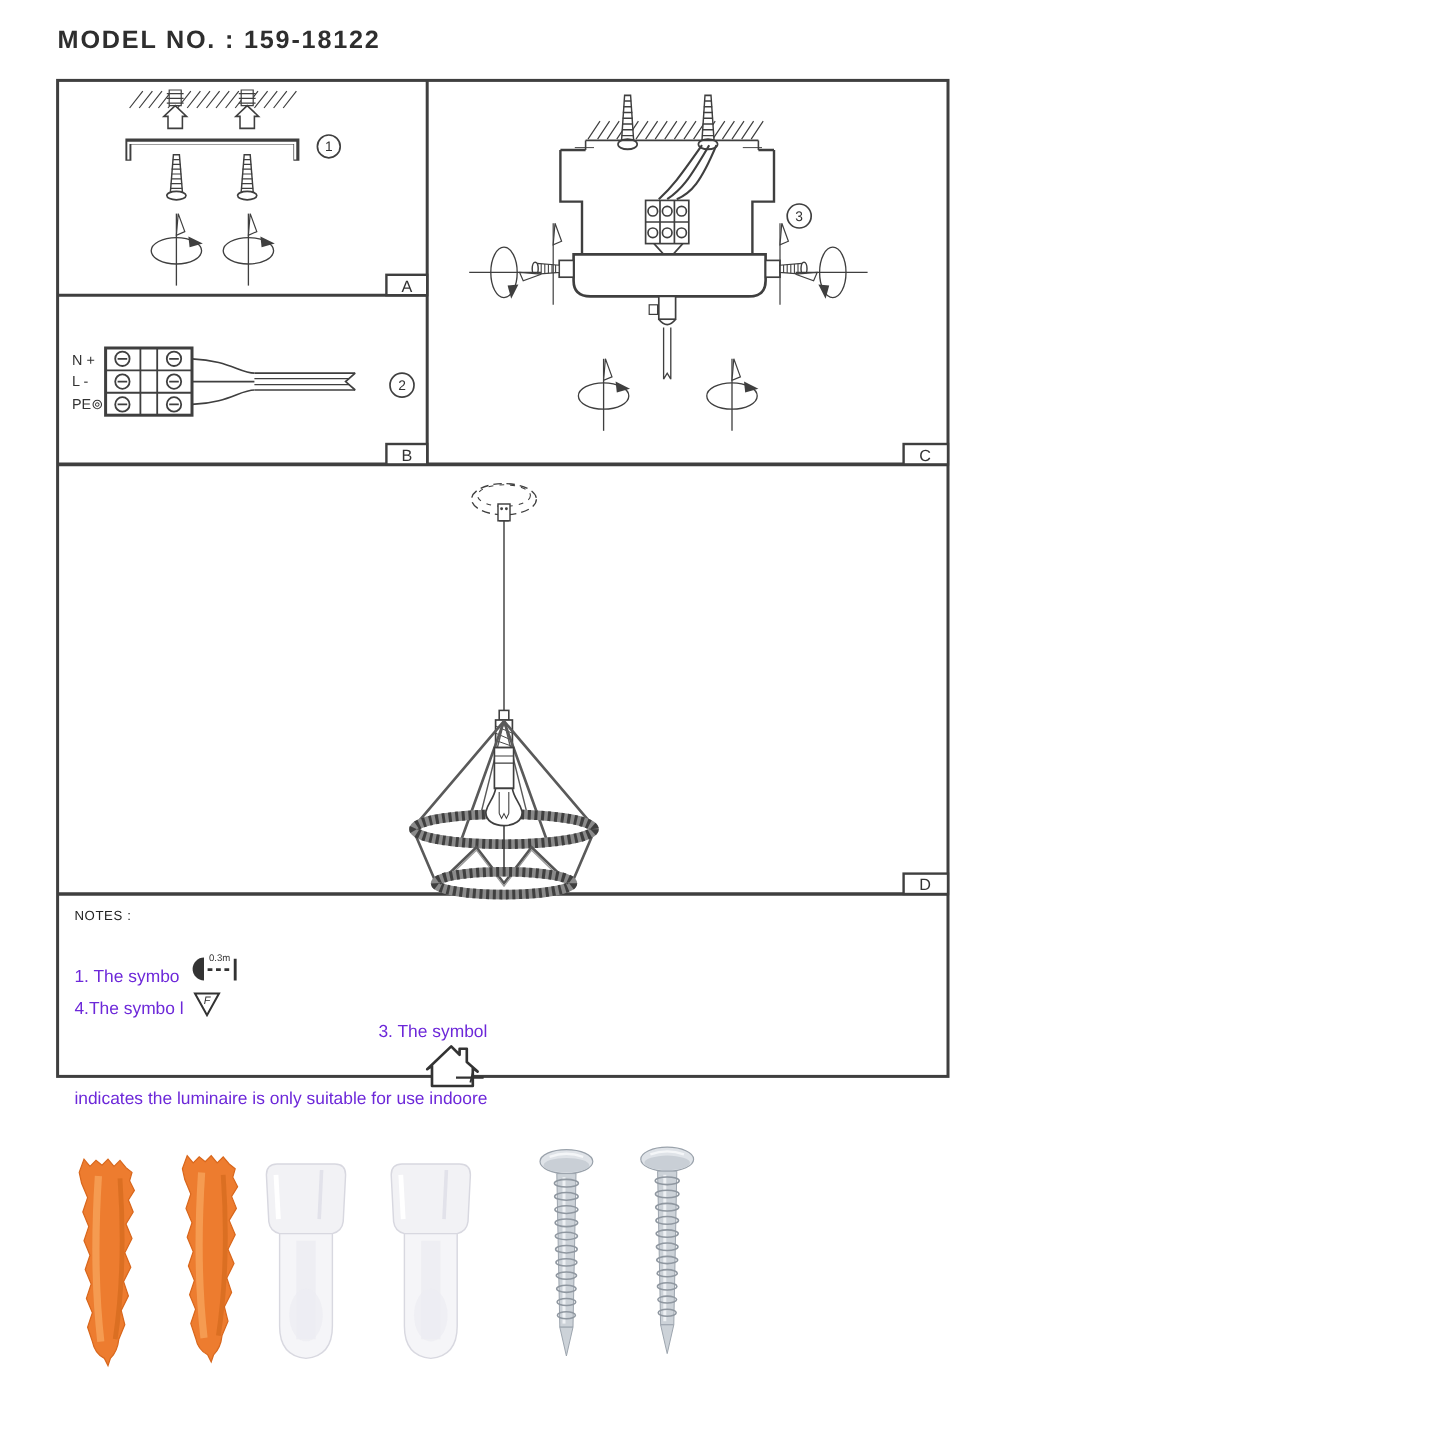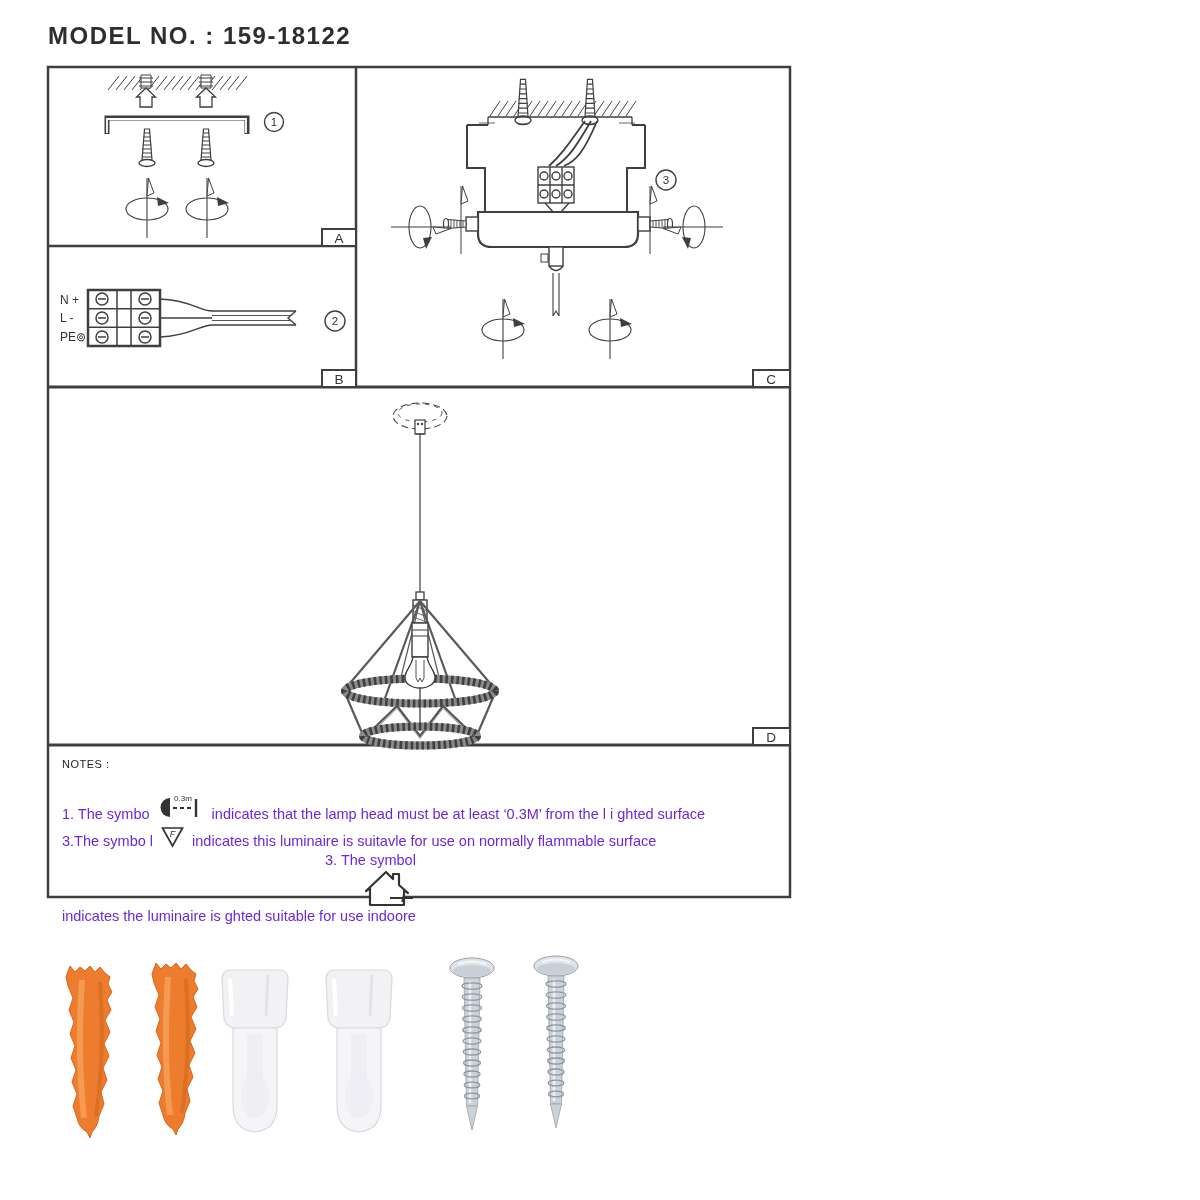--- a/index.html
+++ b/index.html
@@ -1,18 +1,18 @@
 <!DOCTYPE html>
 <html><head>
 <meta charset="utf-8">
 <style>
   html,body{margin:0;padding:0;background:#fff;}
   .sheet{position:relative;width:1200px;height:1200px;background:#fff;
          font-family:"Liberation Sans",sans-serif;overflow:hidden;}
-  .title{position:absolute;left:48px;top:22px;font-size:24px;font-weight:700;
+  .title{position:absolute;left:48px;top:22px;font-size:21px;font-weight:700;
          letter-spacing:1.5px;color:#2e2e2e;white-space:nowrap;}
   svg.art{position:absolute;left:0;top:0;}
   .ln{stroke:#3f3f3f;fill:none;}
   .wf{fill:#ffffff;stroke:#3f3f3f;}
   svg text{font-family:"Liberation Sans",sans-serif;fill:#333;}
   .notes-heading{position:absolute;left:62px;top:758px;font-size:11px;color:#222;
          letter-spacing:0.5px;}
   .note-row{position:absolute;left:62px;display:flex;align-items:flex-end;
          font-size:14.5px;color:#6d28d9;white-space:nowrap;}
   .note-row .sym{margin:0 7px;flex:0 0 auto;}
@@ -257,40 +257,38 @@
   <div class="notes-heading">NOTES :</div>
 
   <div class="note-row" style="top:792px;">
     <span>1. The symbo</span>
     <svg class="sym" width="48" height="30" viewBox="0 0 48 30">
       <path d="M13,6 A9.5,9.5 0 0 0 13,25 Z" fill="#333"></path>
       <line x1="16" y1="16" x2="36" y2="16" stroke="#333" stroke-width="2.2" stroke-dasharray="4 3"></line>
       <line x1="39" y1="7" x2="39" y2="25" stroke="#333" stroke-width="2.4"></line>
       <text x="26" y="9" font-size="8" text-anchor="middle">0.3m</text>
     </svg>
-    <span>indicates that the lamp head must be at least ‘0.3M’ from the l i ghted surface</span>
   </div>
 
   <div class="note-row" style="top:824px;">
-    <span>3.The symbo l</span>
+    <span>4.The symbo l</span>
     <svg class="sym" width="25" height="25" viewBox="0 0 25 25">
       <path d="M2.5,4 H22.5 L12.5,22 Z" fill="none" stroke="#333" stroke-width="1.7"></path>
       <text x="12.5" y="12.5" font-size="9" font-style="italic" text-anchor="middle">F</text>
     </svg>
-    <span>indicates this luminaire is suitavle for use on normally flammable surface</span>
   </div>
 
   <div class="note-row" style="top:852px;flex-direction:column;">
     <span>3. The symbol</span>
     <svg class="sym" style="margin:0 2px;" width="52" height="40" viewBox="0 0 52 40">
       <path d="M8,37 V20 L4,23 L24,4 L31,11 L31,6 H37 V17 L46,25 L42,22 V37 Z" fill="#fff" stroke="#333" stroke-width="2.2" stroke-linejoin="round"></path>
       <line x1="28" y1="30" x2="51" y2="30" stroke="#333" stroke-width="2"></line>
       <line x1="42" y1="26" x2="40" y2="34" stroke="#333" stroke-width="1.6"></line>
     </svg>
-    <span>indicates the luminaire is ghted suitable for use indoore</span>
+    <span>indicates the luminaire is only suitable for use indoore</span>
   </div>
 
   <svg class="art" width="1200" height="1200" viewBox="0 0 1200 1200" style="top:0;">
     <use href="#hwplug" transform="translate(88,966)"></use>
     <use href="#hwplug" transform="translate(174,963)"></use>
     <use href="#hwcap" transform="translate(255,970)"></use>
     <use href="#hwcap" transform="translate(359,970)"></use>
     <use href="#hwscrew" transform="translate(472,958)"></use>
     <use href="#hwscrew" transform="translate(556,956)"></use>
   </svg>

